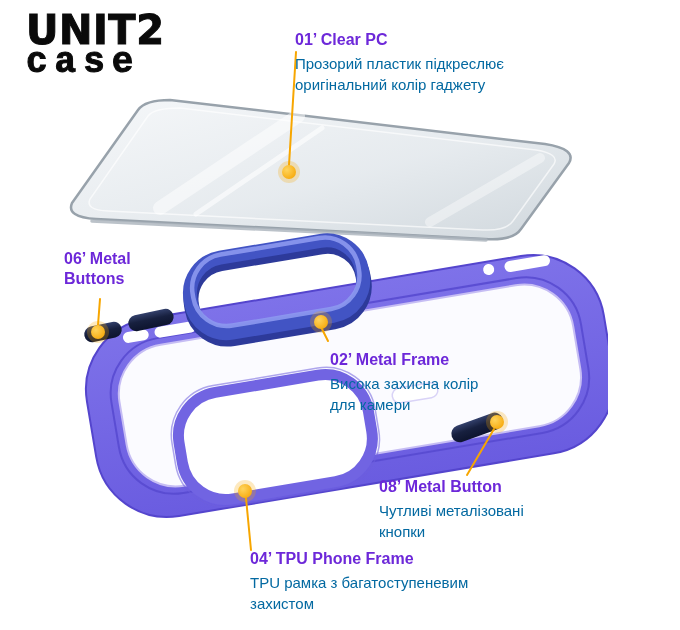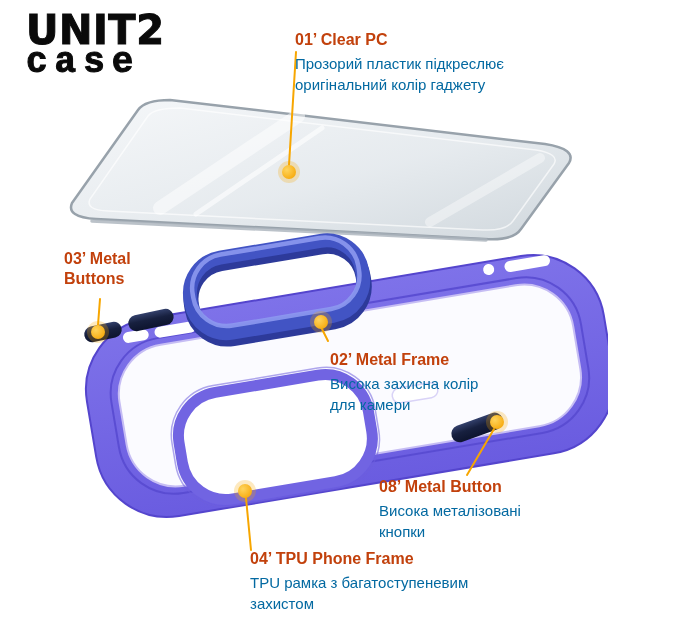--- a/index.html
+++ b/index.html
@@ -14,21 +14,21 @@
     font-family:"DejaVu Sans", sans-serif; font-weight:900; font-size:40px;
     letter-spacing:0.5px; line-height:1; -webkit-text-stroke:1px #0a0a0a;
   }
   .logo-l2 {
     font-family:Liberation Mono, monospace; font-weight:900; font-size:36px;
     letter-spacing:7px; line-height:1; margin-top:-5px; -webkit-text-stroke:1px #0a0a0a;
   }
 
   .callout { position:absolute; }
   .c-title {
-    font-weight:bold; font-size:16px; color:#c2410c;
+    font-weight:bold; font-size:16px; color:#6d28d9;
     white-space:pre-line; line-height:1.28;
   }
   .c-desc {
     font-size:15px; color:#0369a1; line-height:1.34; margin-top:4px;
     white-space:pre-line;
   }
   .c01 { left:295px; top:30px;  width:270px; }
   .c03l{ left:64px;  top:249px; width:110px; }
   .c02 { left:330px; top:350px; width:240px; }
   .c03r{ left:379px; top:477px; width:220px; }
@@ -124,33 +124,33 @@
     <div class="logo-l2">case</div>
   </div>
 
   <div class="callout c01">
     <div class="c-title">01’ Clear PC</div>
     <div class="c-desc">Прозорий пластик підкреслює
 оригінальний колір гаджету</div>
   </div>
 
   <div class="callout c03l">
-    <div class="c-title">03’ Metal
+    <div class="c-title">06’ Metal
 Buttons</div>
   </div>
 
   <div class="callout c02">
     <div class="c-title">02’ Metal Frame</div>
     <div class="c-desc">Висока захисна колір
 для камери</div>
   </div>
 
   <div class="callout c03r">
     <div class="c-title">08’ Metal Button</div>
-    <div class="c-desc">Висока металізовані
+    <div class="c-desc">Чутливі металізовані
 кнопки</div>
   </div>
 
   <div class="callout c04">
     <div class="c-title">04’ TPU Phone Frame</div>
     <div class="c-desc">TPU рамка з багатоступеневим
 захистом</div>
   </div>
 
 </div>

